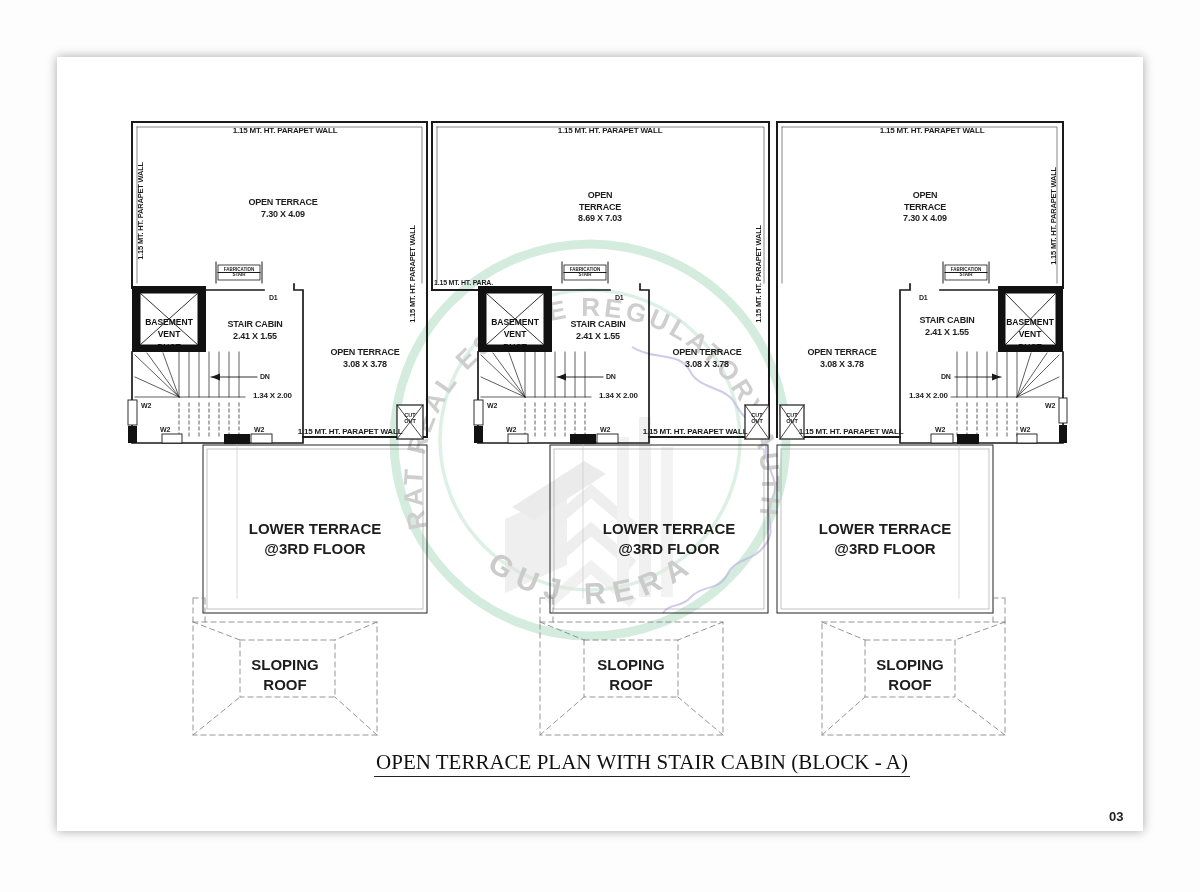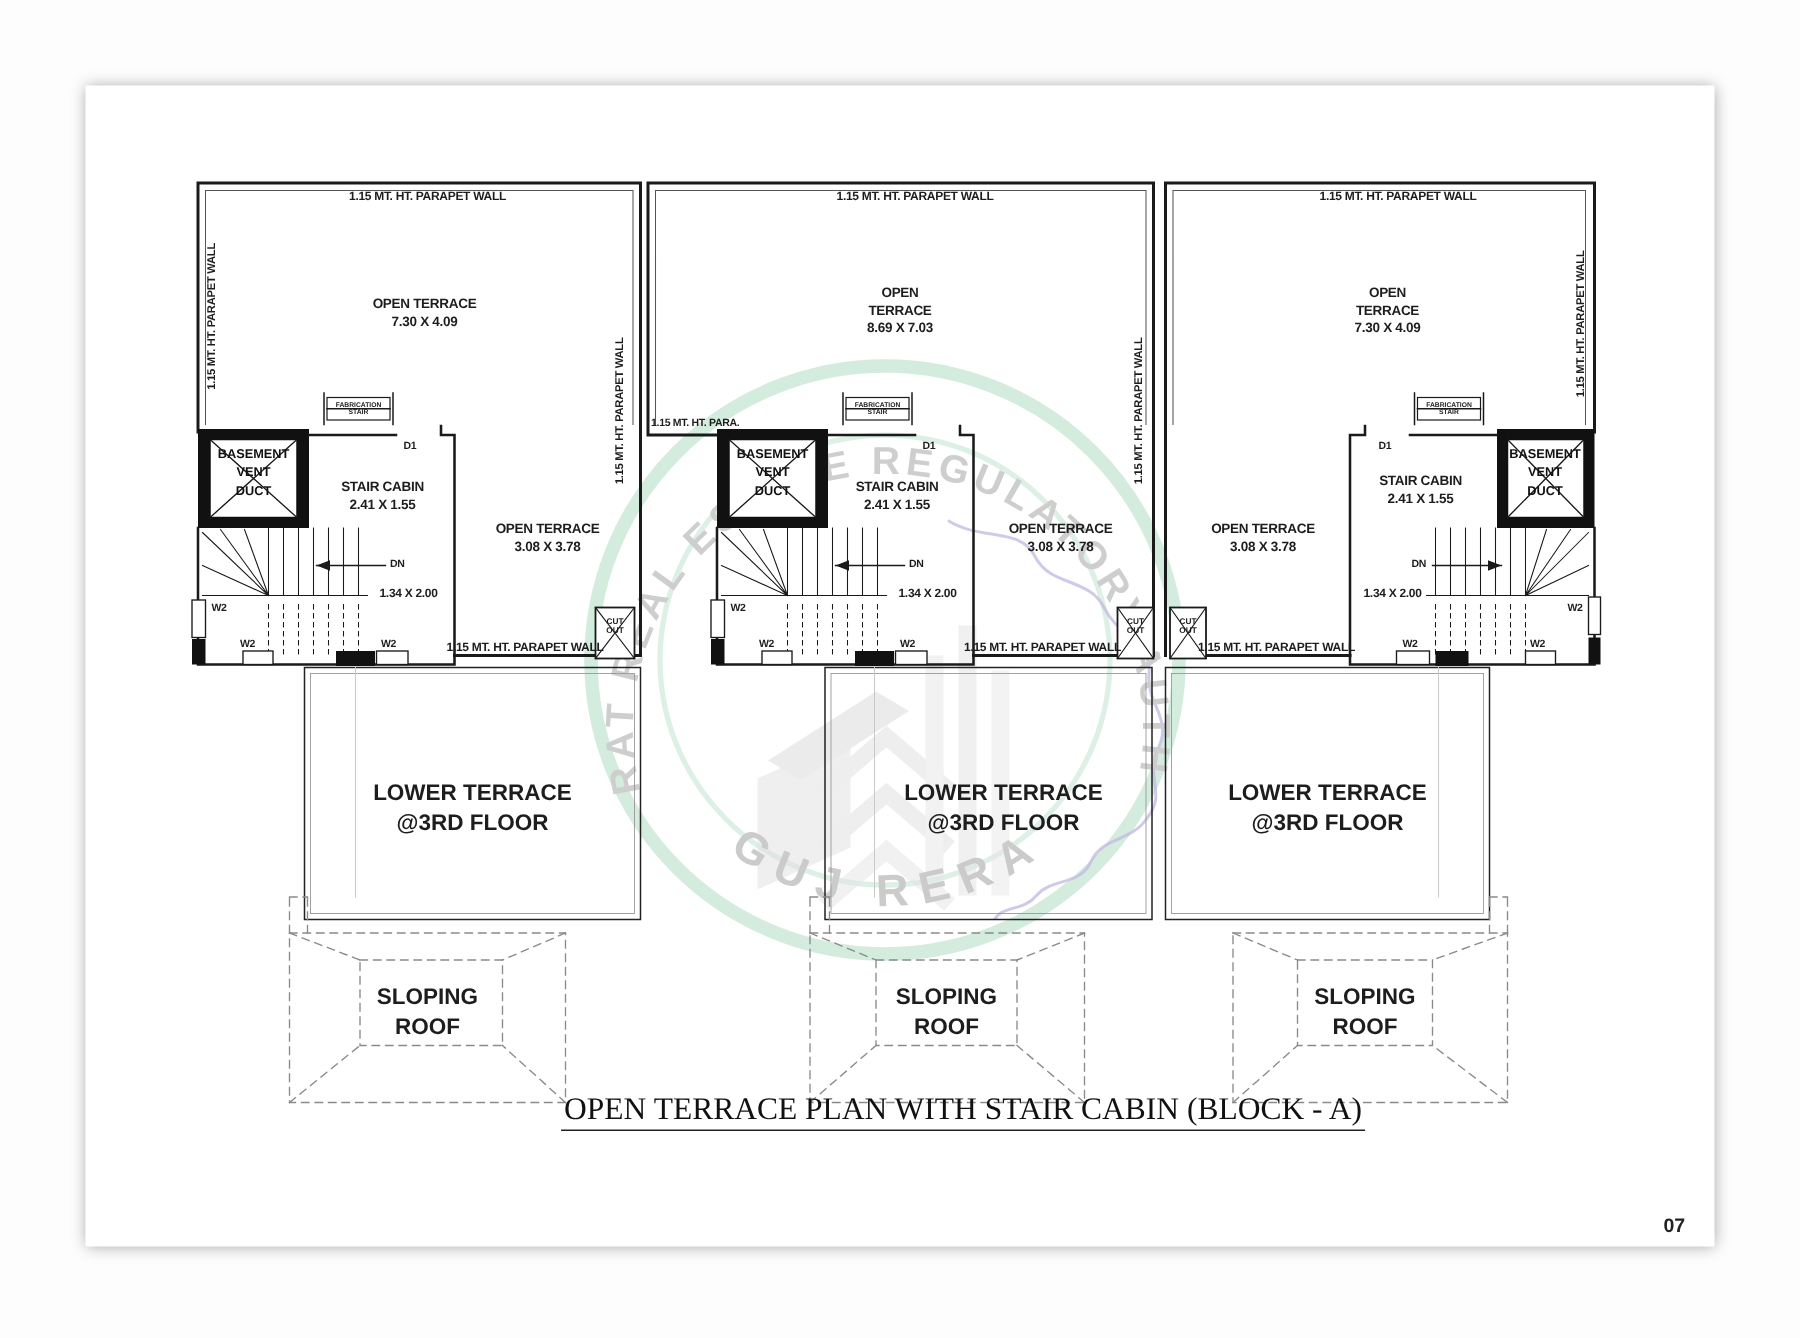--- a/index.html
+++ b/index.html
@@ -11,22 +11,22 @@
   .lbl{position:absolute;font-weight:bold;color:#1d1d1d;white-space:nowrap;
        font-size:8px;line-height:1.3;letter-spacing:-0.2px;}
   .c{transform:translateX(-50%);text-align:center;}
   .v{position:absolute;font-weight:bold;color:#1d1d1d;font-size:7.5px;letter-spacing:-0.2px;
      writing-mode:vertical-rl;transform:rotate(180deg);white-space:nowrap;}
   .big{font-size:15px;letter-spacing:0;}
   .med{font-size:9px;}
   .sm{font-size:7px;}
   .tiny{font-size:4.5px;line-height:1.2;letter-spacing:0;}
   .cut{font-size:5.5px;line-height:1.1;letter-spacing:0;}
-  .duct-lbl{font-size:8.5px;line-height:1.45;letter-spacing:0;}
-  .title{position:absolute;left:585px;top:670px;transform:translateX(-50%);
+  .duct-lbl{font-size:8.5px;line-height:1.45;letter-spacing:0;margin-top:20px;}
+  .title{position:absolute;left:585px;top:693px;transform:translateX(-50%);
          font-family:"Liberation Serif",serif;font-size:21px;color:#111;
          border-bottom:1.6px solid #222;padding:0 2px 1px 2px;white-space:nowrap;}
   .pagenum{position:absolute;left:1052px;top:752px;font-size:13px;font-weight:bold;color:#222;}
 </style>
 </head>
 <body>
 
 <div class="canvas">
  <div class="page">
 
@@ -291,16 +291,16 @@
   <div class="lbl c big" style="left:828px;top:462px;">
     <div>LOWER TERRACE</div>
     <div>@3RD FLOOR</div>
   </div>
   <div class="lbl c big" style="left:853px;top:598px;">
     <div>SLOPING</div>
     <div>ROOF</div>
   </div>
 
   <div class="title">OPEN TERRACE PLAN WITH STAIR CABIN (BLOCK - A)</div>
-  <div class="pagenum">07</div>
+  <div class="pagenum">03</div>
 
  </div>
 </div>
 
 </body></html>

